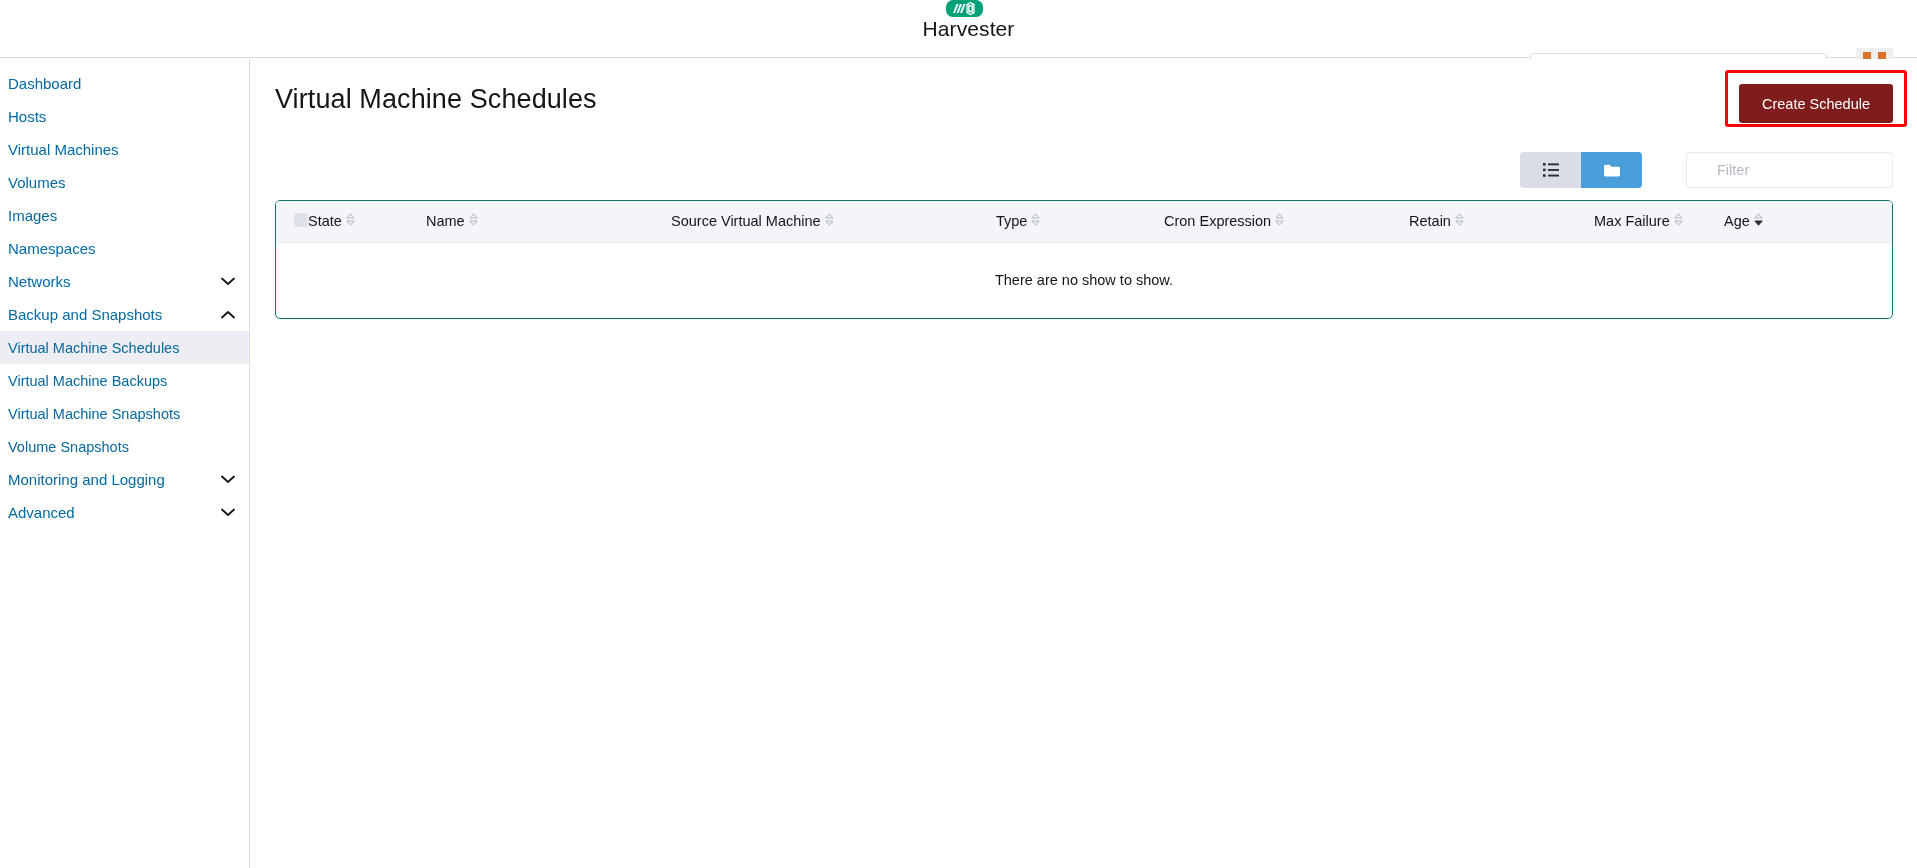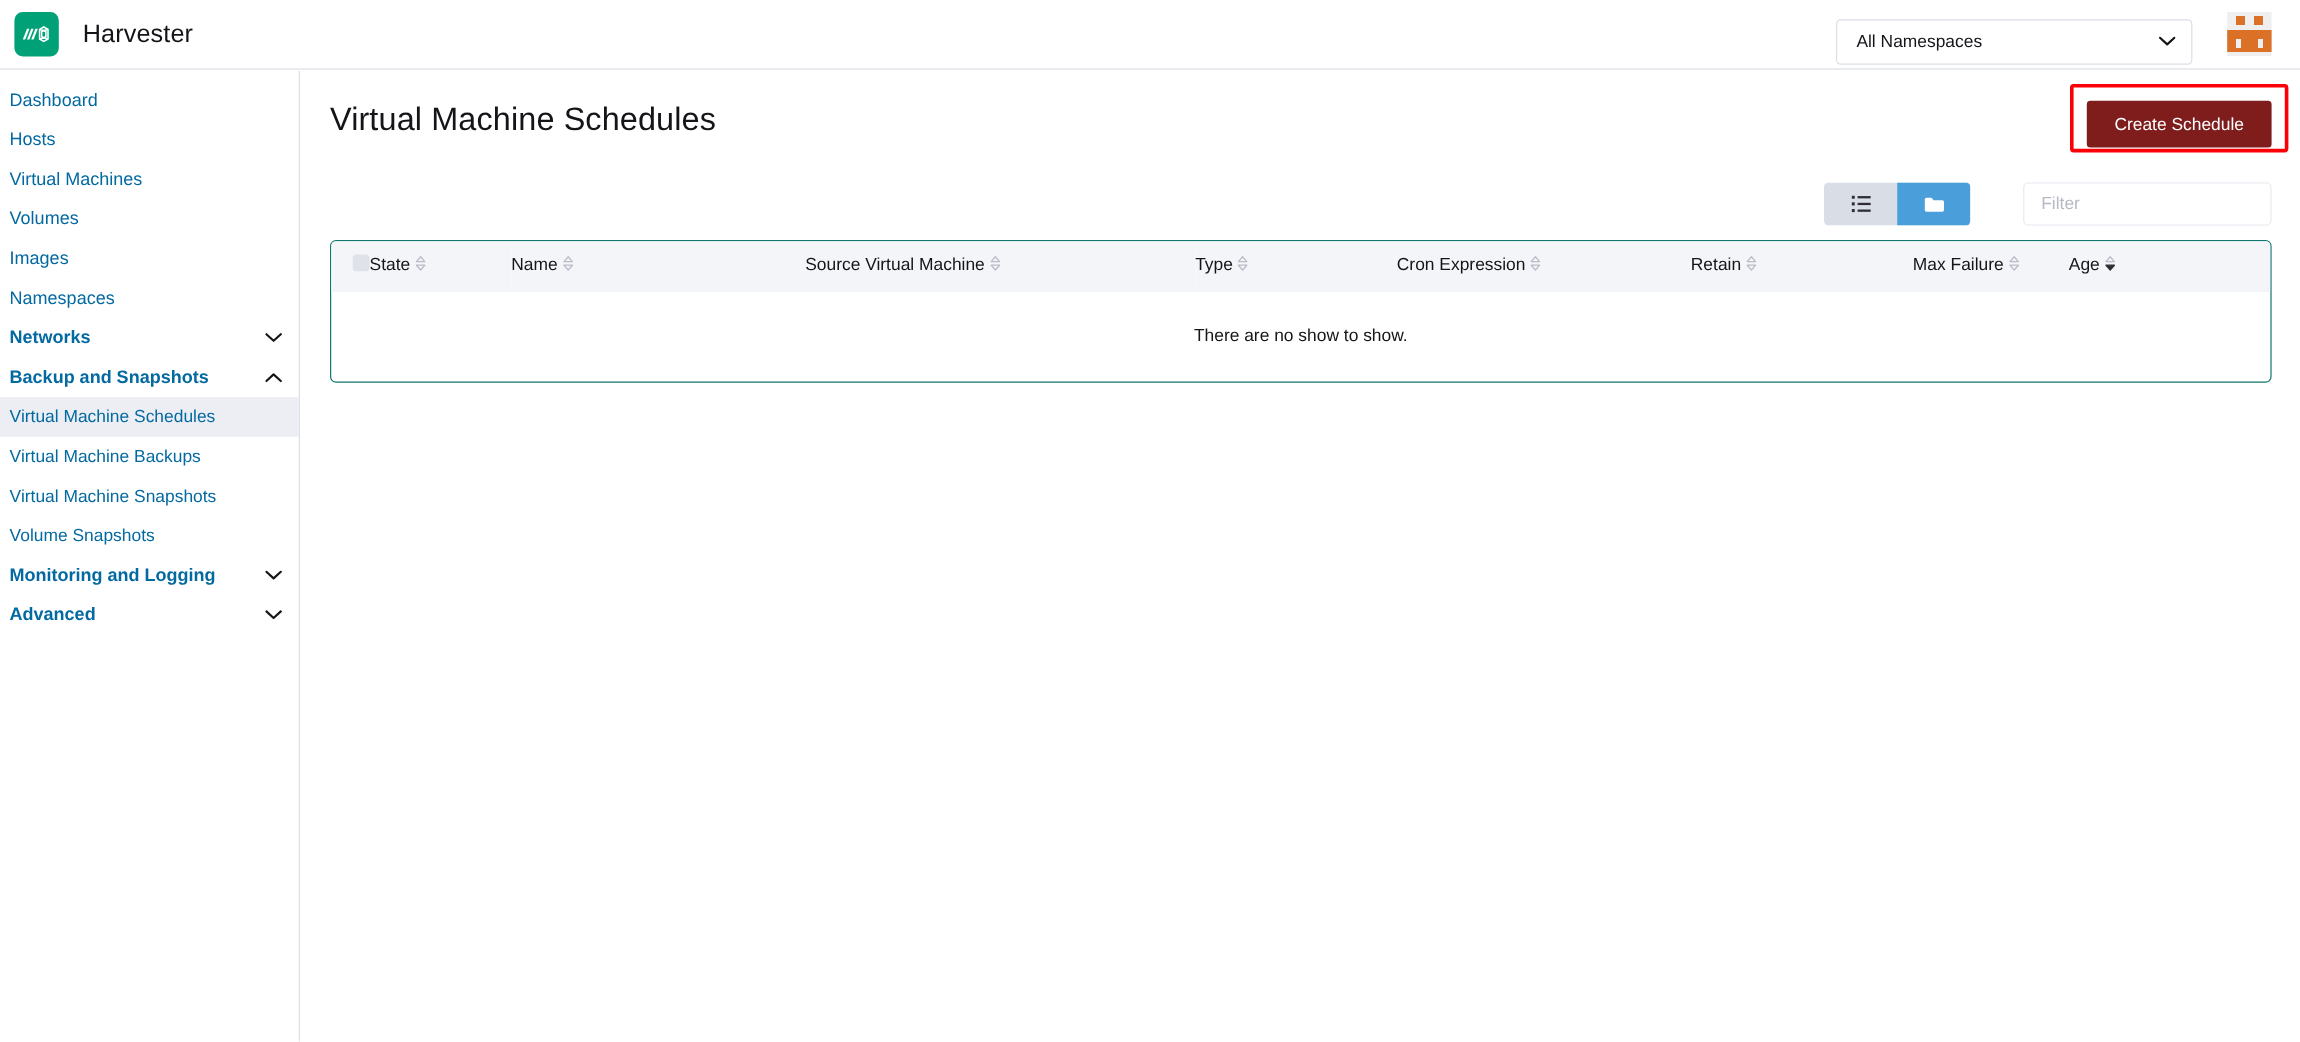--- a/index.html
+++ b/index.html
@@ -14,20 +14,21 @@
 
   
   .header {
     position: absolute;
     top: 0; left: 0;
     width: 1917px; height: 58px;
     background: #ffffff;
     border-bottom: 1px solid #dcdee7;
     display: flex;
     align-items: center;
+    flex-direction: column;
   }
   .logo-wrap {
     margin-left: 12px;
     width: 37px; height: 37px;
     border-radius: 7px;
     background: #00a177;
     display: flex; align-items: center; justify-content: center;
   }
   .brand {
     margin-left: 20px;
@@ -77,21 +78,21 @@
     height: 33px;
     display: flex;
     align-items: center;
     padding-left: 8px;
     padding-right: 14px;
     font-size: 15px;
     color: #0369a1;
     cursor: pointer;
     white-space: nowrap;
   }
-  .nav-item.group { padding-left: 8px; font-weight: bold; }
+  .nav-item.group { padding-left: 8px; }
   .nav-item.child { padding-left: 8px; font-size: 14.5px; }
   .nav-item.active { background: #eceef4; }
   .nav-item .chev { margin-left: auto; display: flex; align-items: center; }
 
   
   .main {
     position: absolute;
     top: 59px; left: 251px;
     width: 1666px;
     height: 809px;
@@ -153,21 +154,21 @@
     cursor: pointer;
     border: none;
   }
   .view-btn.inactive { background: #d9dde5; }
   .view-btn.active { background: #4a9fdb; }
   .filter-input {
     margin-left: 44px;
     width: 207px; height: 36px;
     border: 1px solid #e8eaef;
     border-radius: 4px;
-    padding: 0 14px;
+    padding: 0 30px;
     font-size: 14.5px;
     font-family: "Liberation Sans", sans-serif;
     color: #141419;
     outline: none;
     background: #ffffff;
   }
   .filter-input::placeholder { color: #b6bac4; }
 
   
   .table-card {

